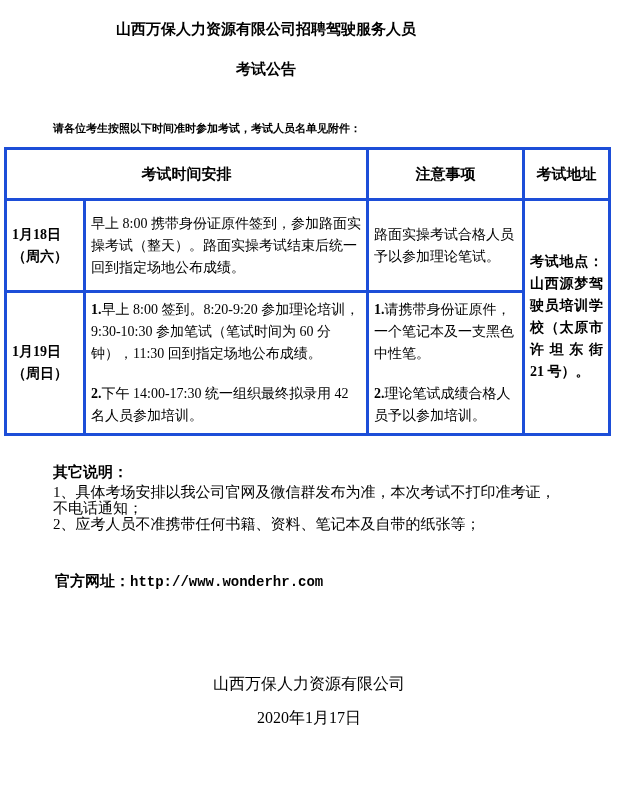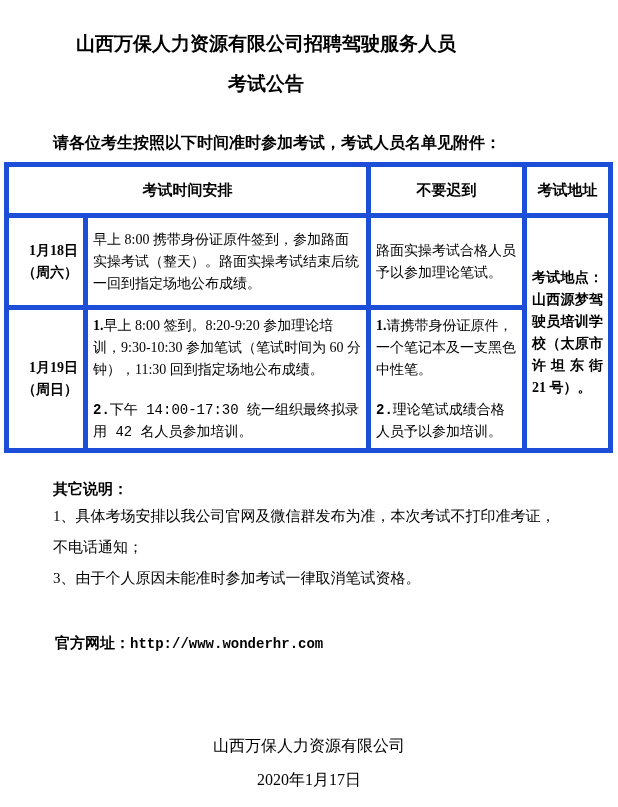--- a/index.html
+++ b/index.html
@@ -5,80 +5,80 @@
   * { margin: 0; padding: 0; box-sizing: border-box; }
   html, body { background: #ffffff; }
   body {
     width: 618px; height: 807px;
     color: #000000;
     font-family: "Liberation Serif", serif;
     overflow: hidden;
   }
   .title-block {
     width: 532px;
-    padding-top: 24px;
+    padding-top: 9px;
     text-align: center;
     font-family: "Liberation Sans", sans-serif;
     font-weight: bold;
-    font-size: 19px;
+    font-size: 15px;
     line-height: 40px;
   }
   .intro {
     margin: 28px 0 0 53px;
     font-family: "Liberation Sans", sans-serif;
     font-weight: bold;
-    font-size: 16px;
+    font-size: 11px;
     line-height: 22px;
   }
   table.exam {
     border-collapse: collapse;
     table-layout: fixed;
     width: 604px;
     margin: 8px 0 0 4px;
   }
   table.exam th, table.exam td {
-    border: 5px solid #1d4ed8;
+    border: 3px solid #1d4ed8;
     vertical-align: middle;
   }
   table.exam th {
     font-family: "Liberation Sans", sans-serif;
     font-weight: bold;
     font-size: 15px;
     text-align: center;
   }
   table.exam td {
     font-size: 14px;
     line-height: 22px;
     padding: 4px 5px;
   }
   td.date-cell {
-    text-align: right;
+    text-align: left;
     font-weight: bold;
     font-size: 15px;
     line-height: 24px;
     padding: 0;
   }
   td.schedule-cell p, td.notes-cell p { margin: 0; }
-  p.para-gap { margin-top: 18px !important; font-family: Liberation Mono, monospace; }
+  p.para-gap { margin-top: 18px !important; }
   td.address-cell {
     font-family: Liberation Serif, serif;
     font-weight: bold;
     text-align: justify;
     line-height: 23px;
     padding: 4px 3px;
   }
   .num { font-weight: bold; }
   .other-notes { margin: 24px 0 0 53px; width: 515px; }
   .other-notes .heading {
     font-family: "Liberation Sans", sans-serif;
     font-weight: bold;
     font-size: 15px;
     line-height: 24px;
   }
-  .other-notes .item { font-size: 15px; line-height: 31px; }
+  .other-notes .item { font-size: 15px; line-height: 16px; }
   .links {
     margin: 36px 0 0 55px;
     font-family: "Liberation Sans", sans-serif;
     font-weight: bold;
     font-size: 15px;
   }
   .links p { line-height: 25px; }
   .links .mono {
     font-family: "Liberation Mono", monospace;
     font-size: 14px;
@@ -104,21 +104,21 @@
 <table class="exam">
   <colgroup>
     <col style="width:79px">
     <col style="width:283px">
     <col style="width:156px">
     <col style="width:86px">
   </colgroup>
   <thead>
     <tr style="height:51px">
       <th colspan="2">考试时间安排</th>
-      <th>不要迟到</th>
+      <th>注意事项</th>
       <th>考试地址</th>
     </tr>
   </thead>
   <tbody>
     <tr style="height:92px">
       <td class="date-cell">
         <div>1月18日</div>
         <div>（周六）</div>
       </td>
       <td class="schedule-cell">
@@ -144,21 +144,21 @@
         <p><span class="num">1.</span><span>请携带身份证原件，一个笔记本及一支黑色中性笔。</span></p>
         <p class="para-gap"><span class="num">2.</span><span>理论笔试成绩合格人员予以参加培训。</span></p>
       </td>
     </tr>
   </tbody>
 </table>
 
 <div class="other-notes">
   <p class="heading">其它说明：</p>
   <p class="item">1、具体考场安排以我公司官网及微信群发布为准，本次考试不打印准考证，不电话通知；</p>
-  <p class="item">3、由于个人原因未能准时参加考试一律取消笔试资格。</p>
+  <p class="item">2、应考人员不准携带任何书籍、资料、笔记本及自带的纸张等；</p>
 </div>
 
 <div class="links">
   <p><span>官方网址：</span><span class="mono">http://www.wonderhr.com</span></p>
 </div>
 
 <div class="footer">
   <p class="company">山西万保人力资源有限公司</p>
   <p>2020年1月17日</p>
 </div>

